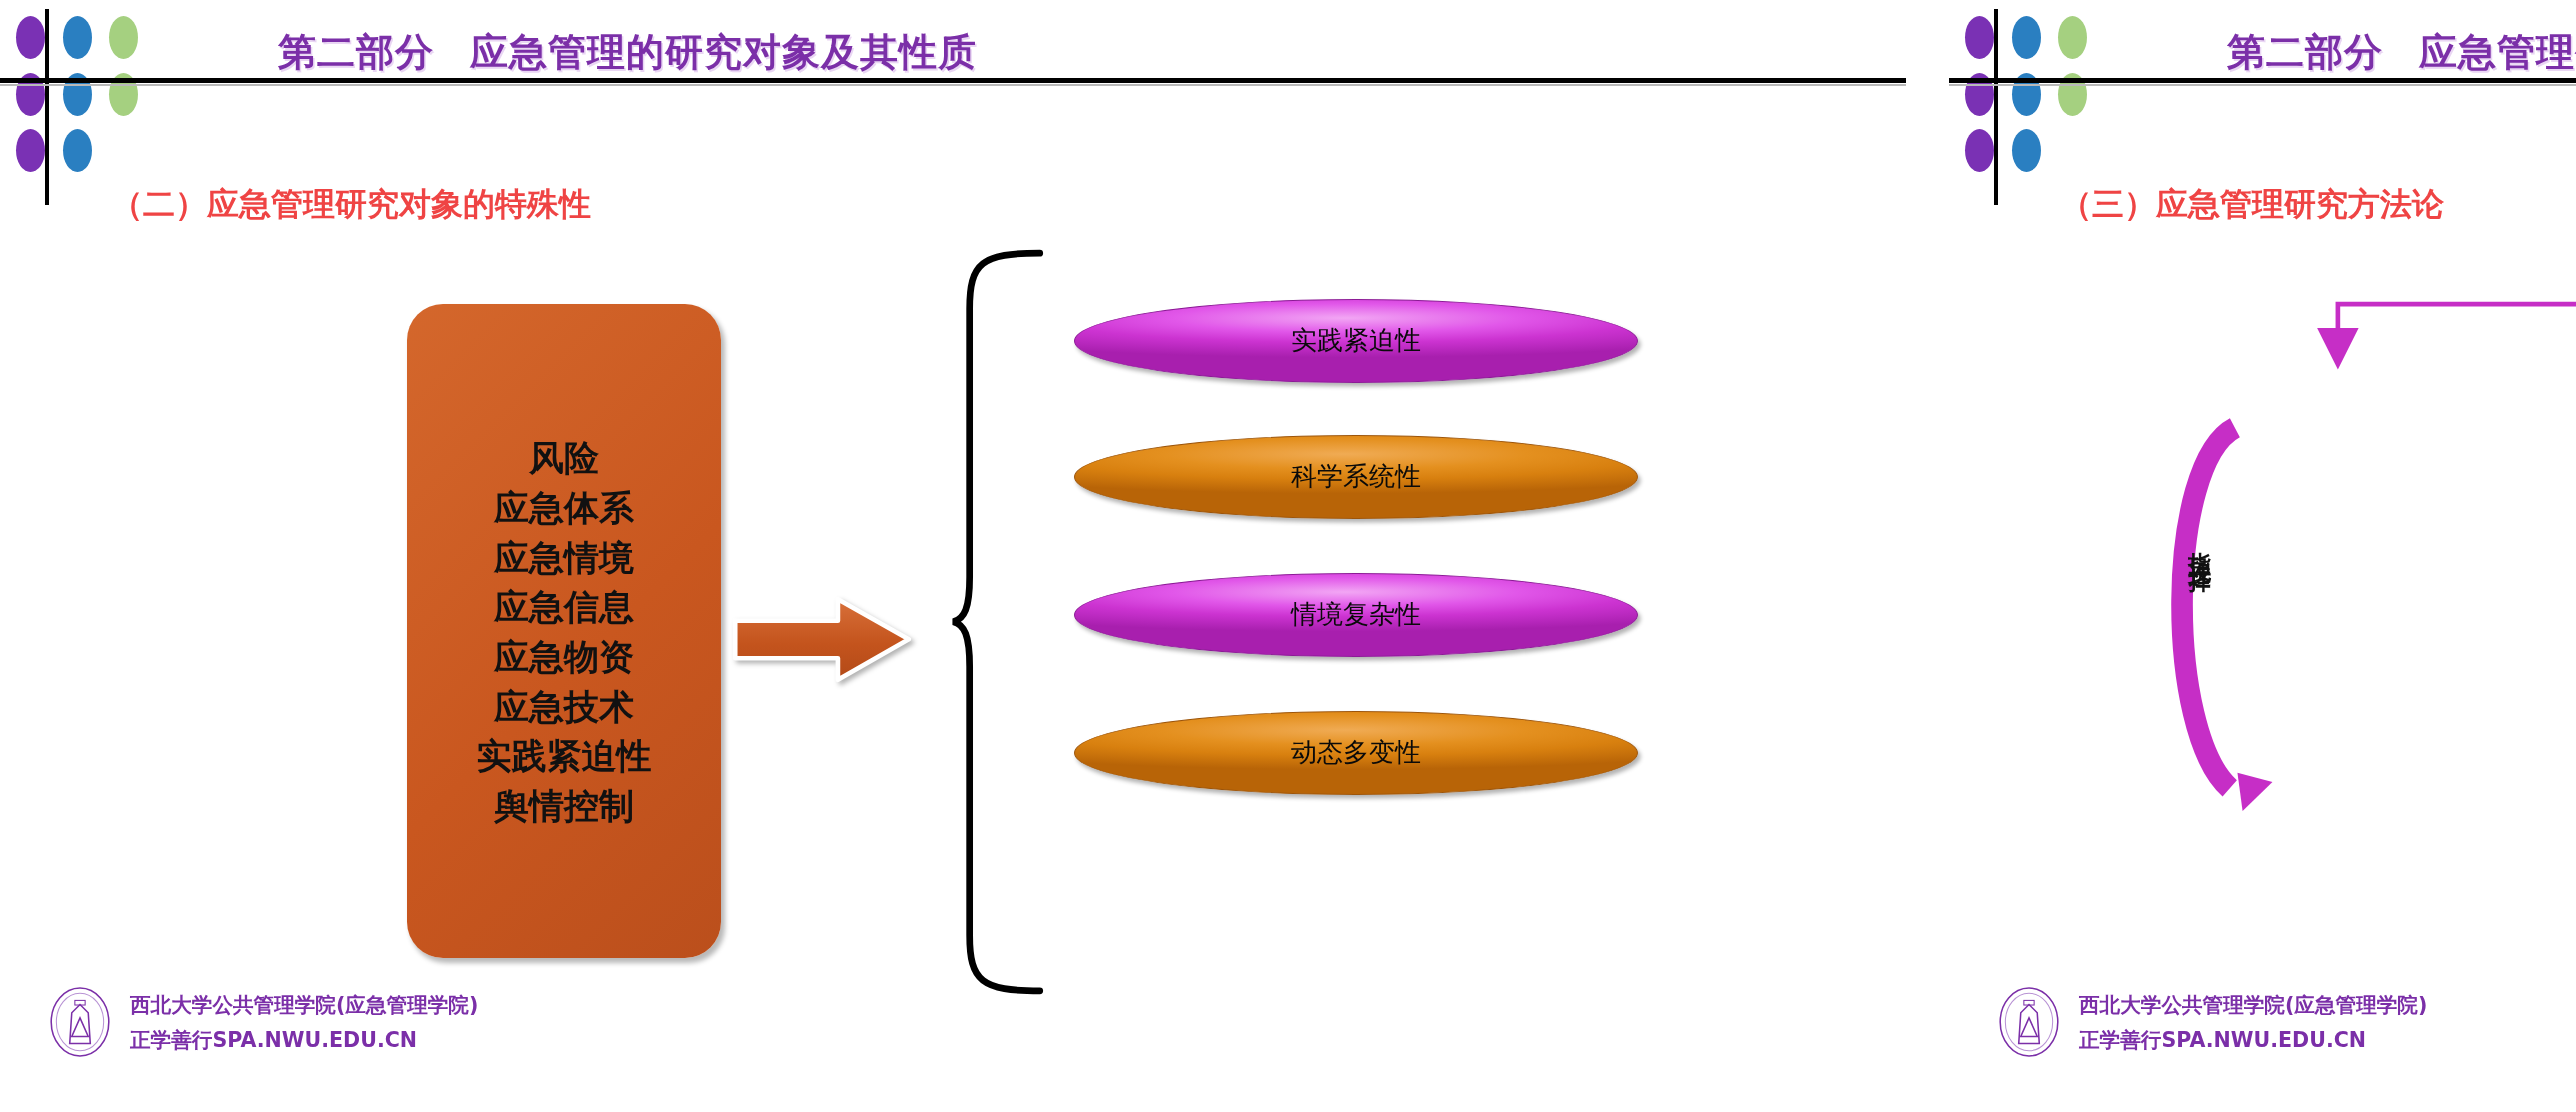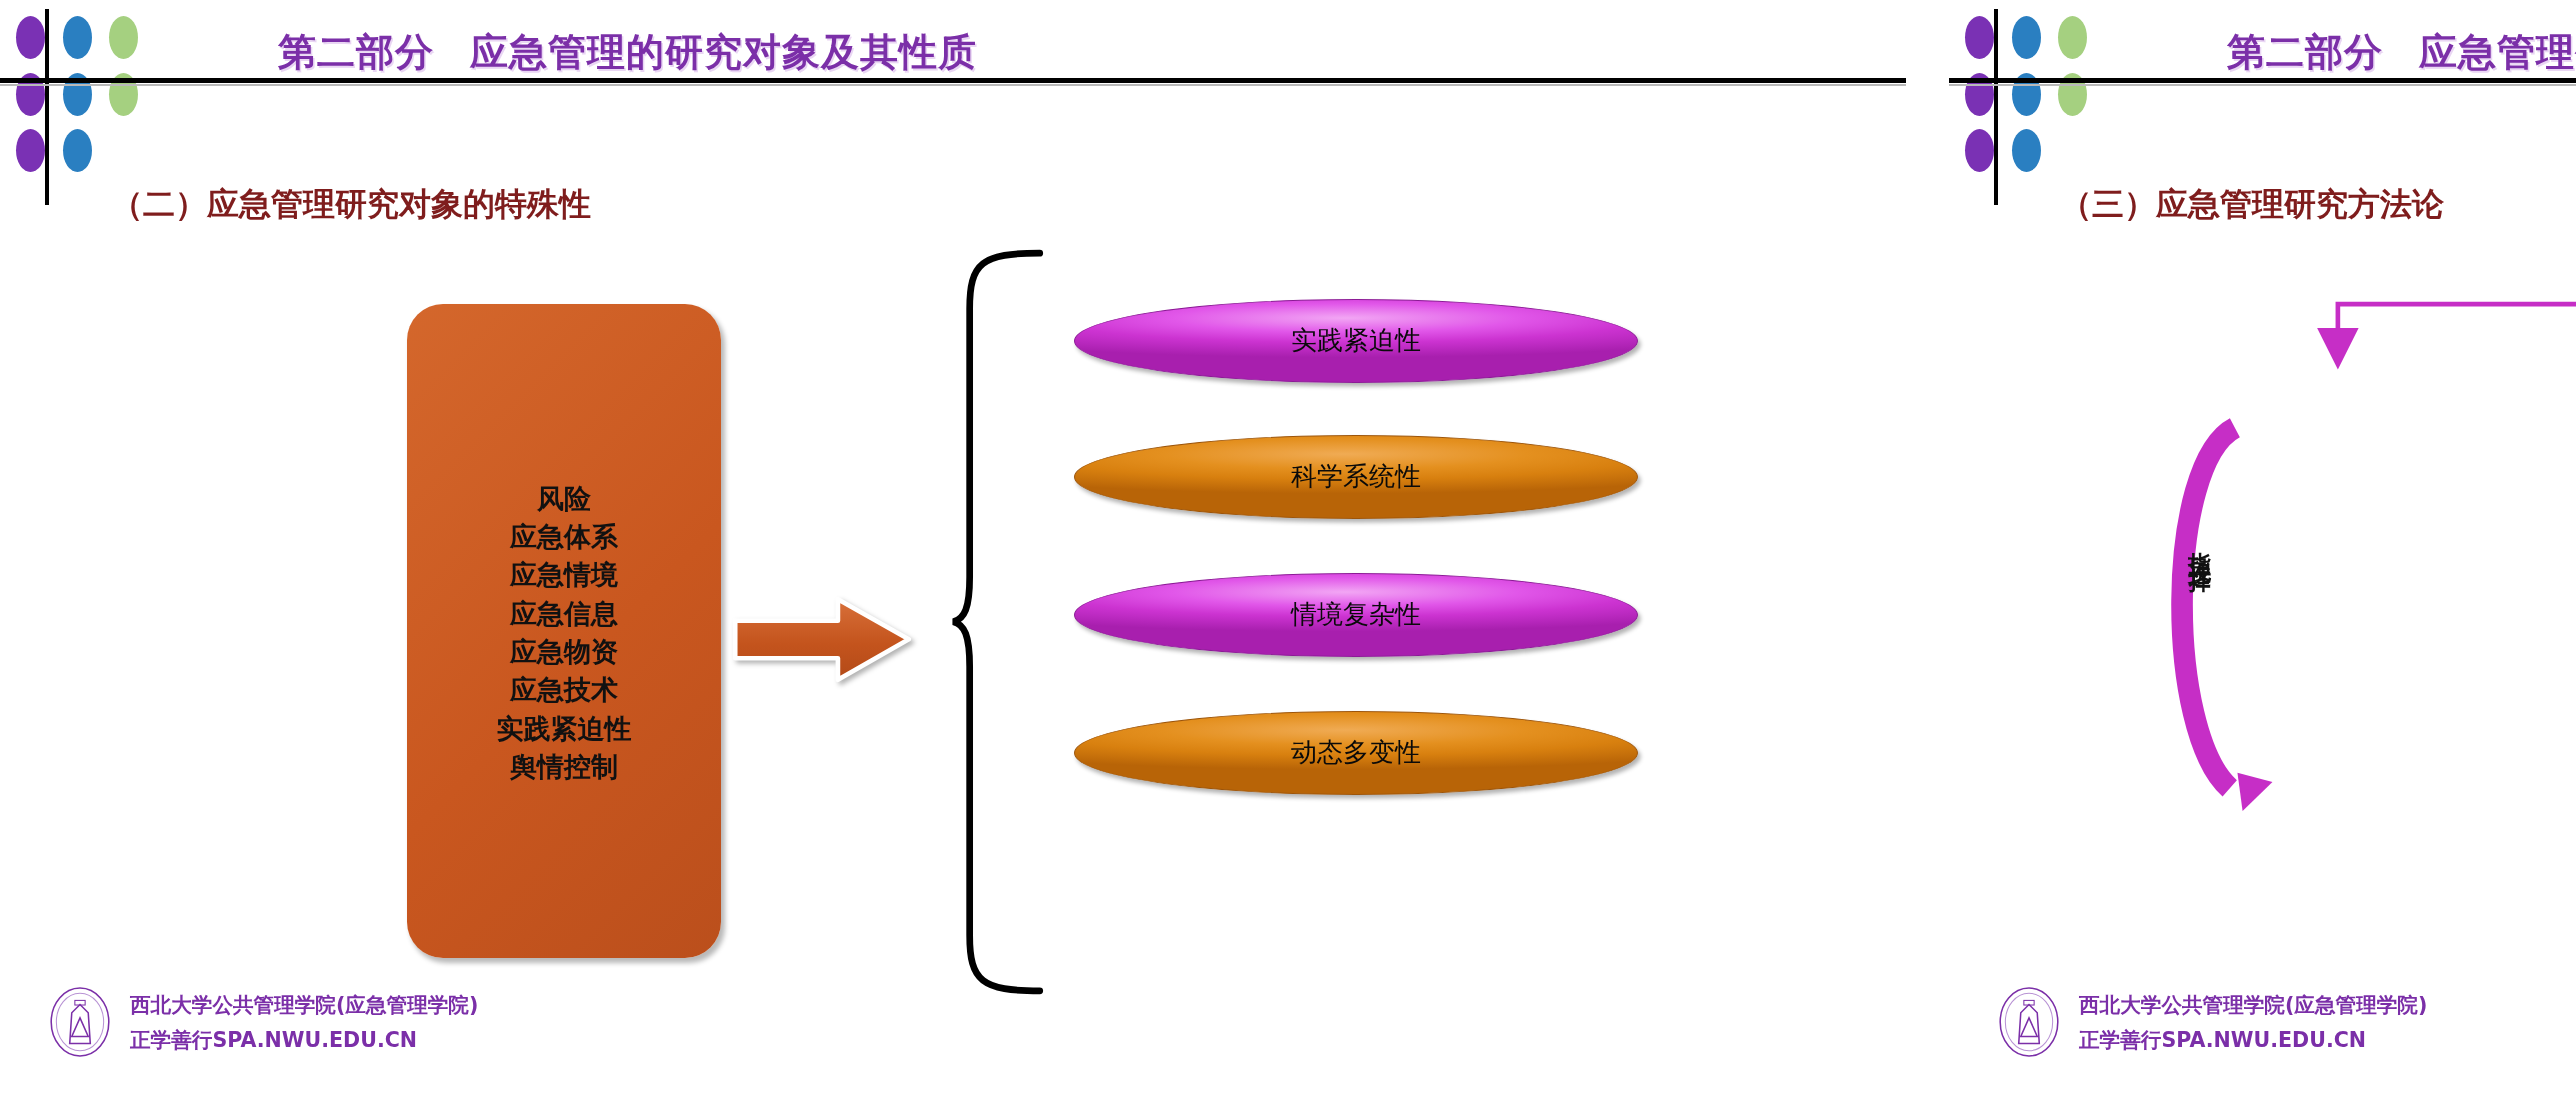--- a/index.html
+++ b/index.html
@@ -24,29 +24,29 @@
 
   .vrule{position:absolute;left:45px;top:9.3px;width:3.6px;height:196px;background:#000;}
   .hrule{position:absolute;left:0px;top:78px;width:1906px;height:4.6px;background:#000;}
   .hrule2{position:absolute;left:0px;top:84px;width:1906px;height:1.5px;background:#b9b9b9;}
 
   .deck-title{position:absolute;left:278px;top:27px;font-size:38px;font-weight:bold;color:#7b2fa8;
       letter-spacing:1px;white-space:nowrap;font-family:"DejaVu Serif","Liberation Serif",serif;
       text-shadow:1.5px 1.5px 0 #e9d6f3;}
   .deck-title .gap{display:inline-block;width:36px;}
 
-  .sub-title{position:absolute;left:111px;top:183px;font-size:32px;font-weight:bold;color:#7f1d1d;
+  .sub-title{position:absolute;left:111px;top:183px;font-size:32px;font-weight:bold;color:#ef4444;
       white-space:nowrap;font-family:"DejaVu Serif","Liberation Serif",serif;}
 
   
   .list-box{position:absolute;left:407px;top:304px;width:314px;height:654px;border-radius:36px;
       background:linear-gradient(135deg,#d4672c 0%,#c9571f 55%,#bb4f1c 100%);
       box-shadow:3.6px 4.6px 5.2px rgba(0,0,0,.28);
       display:flex;flex-direction:column;align-items:center;justify-content:center;padding-top:4.1px;box-sizing:border-box;}
-  .list-box .item{font-size:27px;font-weight:bold;color:#111;line-height:1.42;
+  .list-box .item{font-size:35px;font-weight:bold;color:#111;line-height:1.42;
       font-family:Liberation Serif, serif;white-space:nowrap;}
 
   
   .block-arrow{position:absolute;left:732px;top:592px;width:180px;height:95px;
       filter:drop-shadow(3.1px 3.6px 2.6px rgba(0,0,0,.3));}
 
   
   .brace{position:absolute;left:951px;top:247px;width:93px;height:750px;}
 
   

